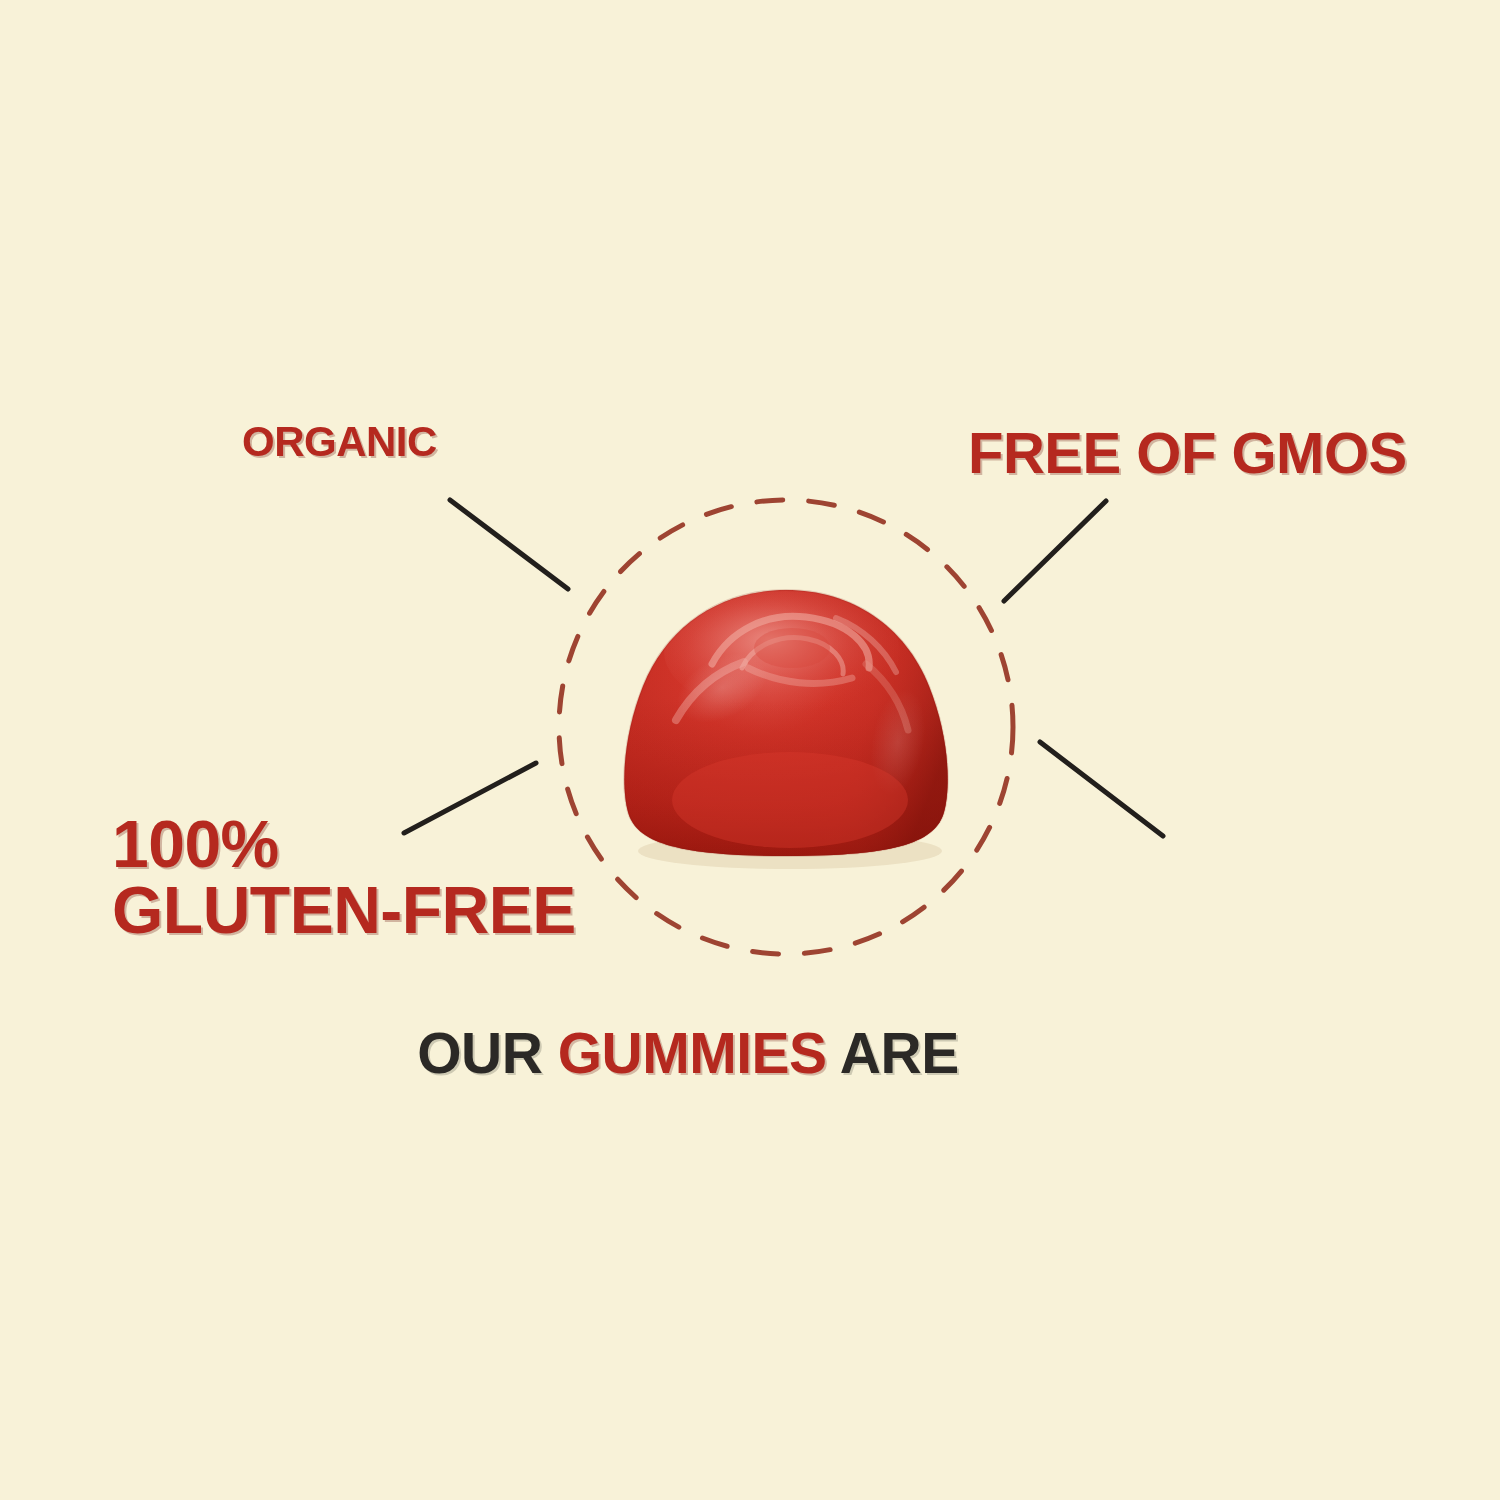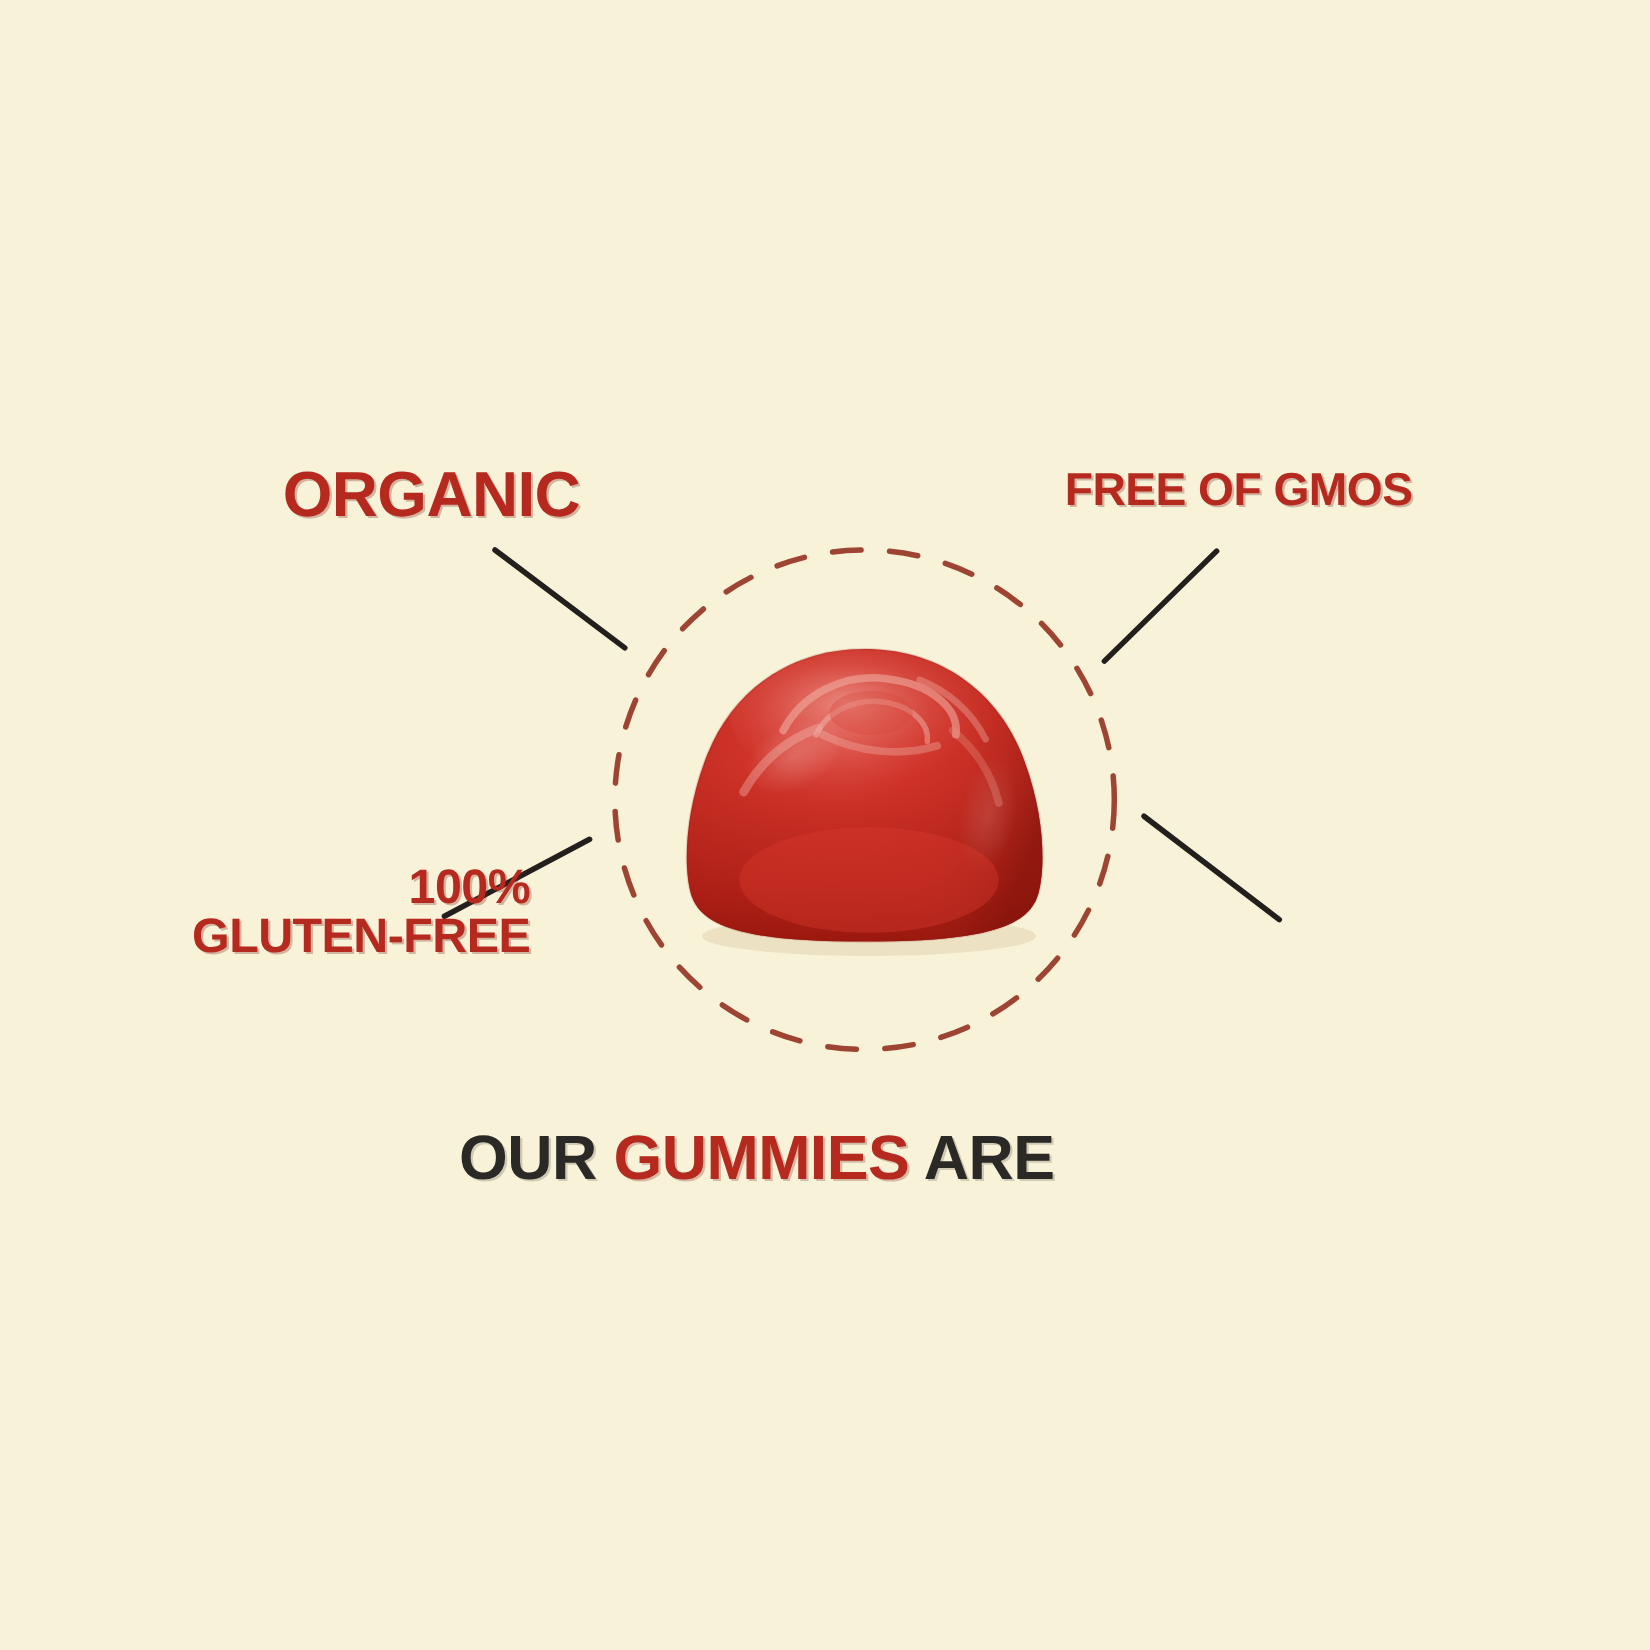--- a/index.html
+++ b/index.html
@@ -29,34 +29,34 @@
     position: absolute;
     font-weight: 800;
     letter-spacing: -0.5px;
     line-height: 1.0;
     white-space: pre;
     text-transform: uppercase;
     color: #B5291F;
     text-shadow: 2px 2px 0 rgba(120,40,30,0.30);
   }
   #label-organic {
-    left: 257px;
+    left: 242px;
     top: 421px;
-    font-size: 58px;
+    font-size: 42px;
   }
   #label-gmos {
     left: 968px;
     top: 424px;
-    font-size: 42px;
+    font-size: 58px;
   }
   #label-gluten {
     left: 112px;
-    top: 785px;
-    font-size: 44px;
-    text-align: right;
+    top: 811px;
+    font-size: 66px;
+    text-align: left;
     width: 370px;
   }
   #label-gluten .line1 { display:block; }
   #label-gluten .line2 { display:block; margin-top: 0; }
   #label-vegan {
     left: 1125px;
     top: 849px;
     font-size: 58px;
   }
   #headline {

